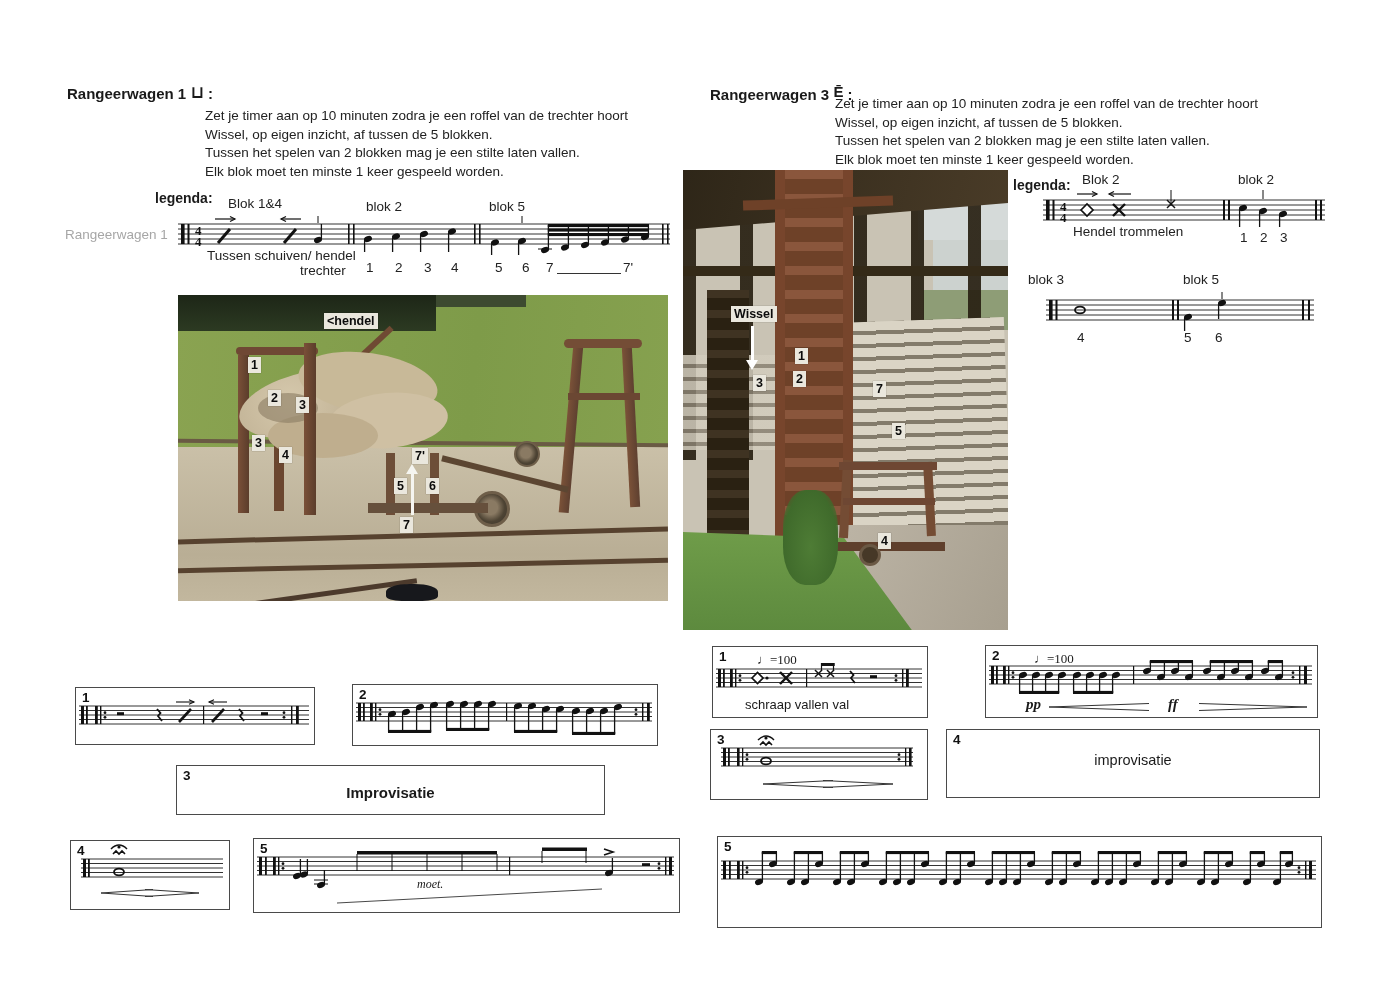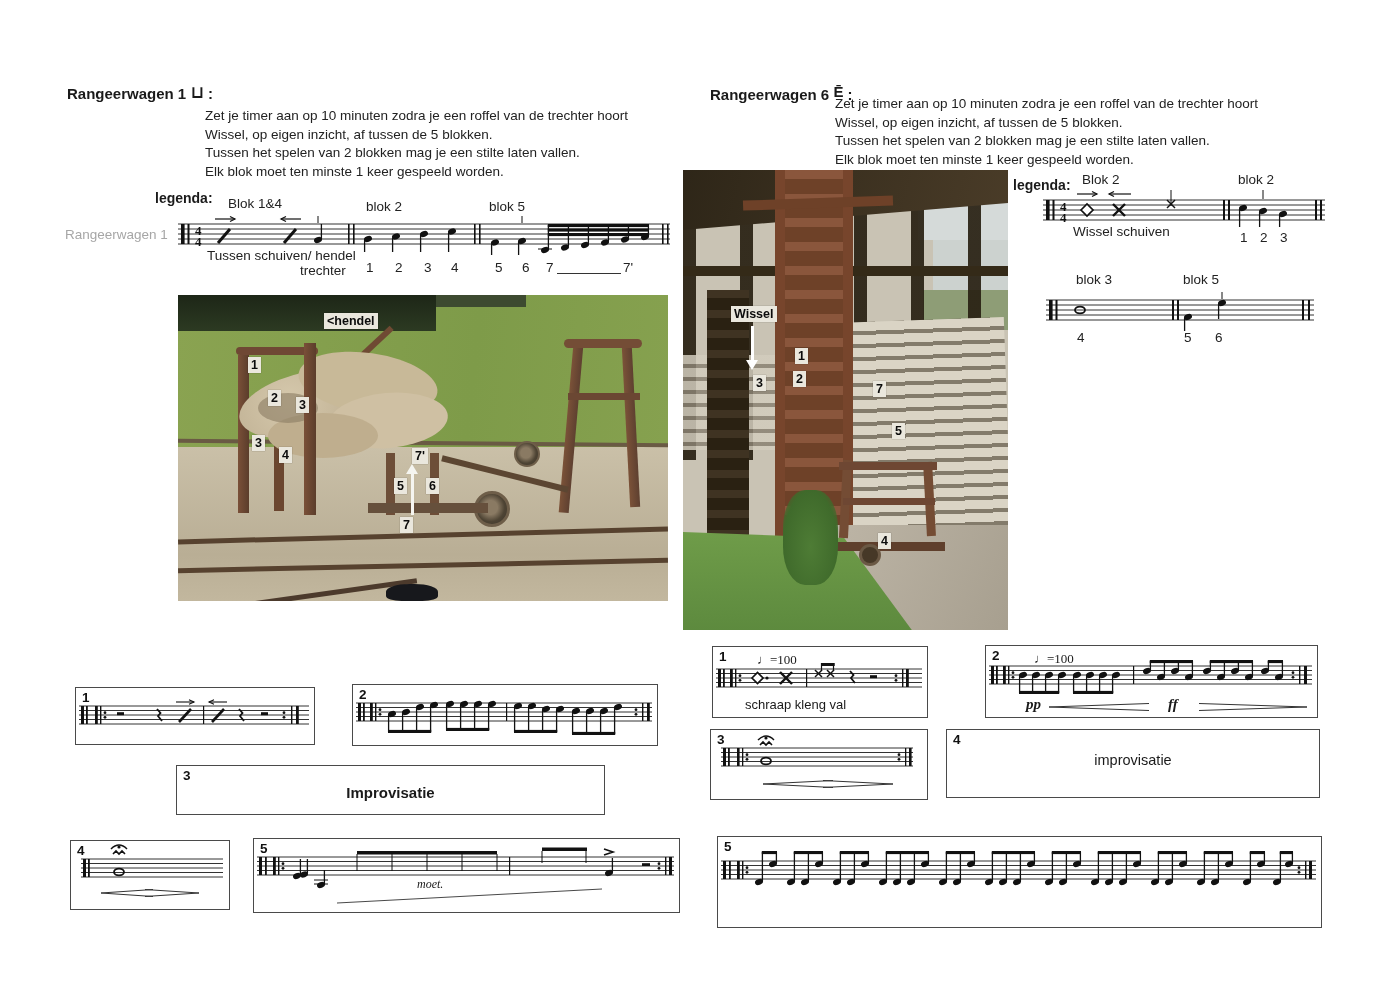--- a/index.html
+++ b/index.html
@@ -332,21 +332,21 @@
     <circle cx="402" cy="18.7" r="1.4" fill="#111"></circle>
       <circle cx="402" cy="23.3" r="1.4" fill="#111"></circle>
     <rect x="408" y="12" width="1.4" height="18" fill="#111"></rect>
       <rect x="412" y="12" width="3" height="18" fill="#111"></rect>
     <line x1="80" y1="58" x2="345" y2="44" stroke="#333" stroke-width=".9"></line>
   </svg>
   <div class="gliss abs" style="left:163px;top:38px">moet.</div>
 </div>
 
 <div class="abs title" style="left:710px;top:83px">
-  <span>Rangeerwagen 6</span>
+  <span>Rangeerwagen 3</span>
   <span style="font-size:15px;vertical-align:3px">Ē</span>
   <span>:</span>
 </div>
 
 <div class="abs instr" style="left:835px;top:95px">
   <div>Zet je timer aan op 10 minuten zodra je een roffel van de trechter hoort</div>
   <div>Wissel, op eigen inzicht, af tussen de 5 blokken.</div>
   <div>Tussen het spelen van 2 blokken mag je een stilte laten vallen.</div>
   <div>Elk blok moet ten minste 1 keer gespeeld worden.</div>
 </div>
@@ -419,26 +419,26 @@
       <line x1="196.6" y1="21" x2="196.6" y2="39" stroke="#111" stroke-width="1.3"></line>
       <ellipse cx="220" cy="23" rx="4.1" ry="2.9" fill="#111" transform="rotate(-20 220 23)"></ellipse>
       <line x1="216.6" y1="24" x2="216.6" y2="39" stroke="#111" stroke-width="1.3"></line>
       <ellipse cx="240" cy="26" rx="4.1" ry="2.9" fill="#111" transform="rotate(-20 240 26)"></ellipse>
       <line x1="236.6" y1="27" x2="236.6" y2="39" stroke="#111" stroke-width="1.3"></line>
     </g>
   <rect x="272" y="12" width="2" height="20" fill="#111"></rect>
     <rect x="277" y="12" width="2" height="20" fill="#111"></rect>
 </svg>
 
-<div class="abs blklbl" style="left:1073px;top:224px">Wissel schuiven</div>
+<div class="abs blklbl" style="left:1073px;top:224px">Hendel trommelen</div>
 <div class="abs num" style="left:1240px;top:230px">1</div>
 <div class="abs num" style="left:1260px;top:230px">2</div>
 <div class="abs num" style="left:1280px;top:230px">3</div>
 
-<div class="abs blklbl" style="left:1076px;top:272px">blok 3</div>
+<div class="abs blklbl" style="left:1028px;top:272px">blok 3</div>
 <div class="abs blklbl" style="left:1183px;top:272px">blok 5</div>
 
 <svg style="left:1046px;top:290px" width="270" height="54">
     <g>
       <line x1="0" x2="268" y1="10" y2="10" stroke="#333" stroke-width="1"></line>
       <line x1="0" x2="268" y1="15" y2="15" stroke="#333" stroke-width="1"></line>
       <line x1="0" x2="268" y1="20" y2="20" stroke="#333" stroke-width="1"></line>
       <line x1="0" x2="268" y1="25" y2="25" stroke="#333" stroke-width="1"></line>
       <line x1="0" x2="268" y1="30" y2="30" stroke="#333" stroke-width="1"></line>
     </g>
@@ -491,21 +491,21 @@
     <line x1="105.5" y1="10" x2="105.5" y2="2" stroke="#111" stroke-width="1.2"></line>
     <line x1="117.5" y1="10" x2="117.5" y2="2" stroke="#111" stroke-width="1.2"></line>
     <rect x="105" y="2" width="13.7" height="3" fill="#111"></rect>
     <path d="M134,10 l3.5,4 l-2.5,3 l4,5" fill="none" stroke="#111" stroke-width="1.8"></path>
     <rect x="154" y="14.2" width="7" height="3" fill="#111"></rect>
     <circle cx="180" cy="14.7" r="1.4" fill="#111"></circle>
       <circle cx="180" cy="19.3" r="1.4" fill="#111"></circle>
     <rect x="186" y="8" width="1.4" height="18" fill="#111"></rect>
       <rect x="190" y="8" width="2.8" height="18" fill="#111"></rect>
   </svg>
-  <div class="abs" style="left:32px;top:50px;font-size:13px">schraap kleng val</div>
+  <div class="abs" style="left:32px;top:50px;font-size:13px">schraap vallen val</div>
 </div>
 
 <div class="box" style="left:985px;top:645px;width:333px;height:73px">
   <div class="bnum">2</div>
   <div class="abs serif" style="left:48px;top:5px;font-size:13px">♩=100</div>
   <svg style="left:3px;top:12px" width="325" height="58">
       <g>
         <line x1="0" x2="323" y1="8" y2="8" stroke="#333" stroke-width="1"></line>
         <line x1="0" x2="323" y1="12.5" y2="12.5" stroke="#333" stroke-width="1"></line>
         <line x1="0" x2="323" y1="17" y2="17" stroke="#333" stroke-width="1"></line>

